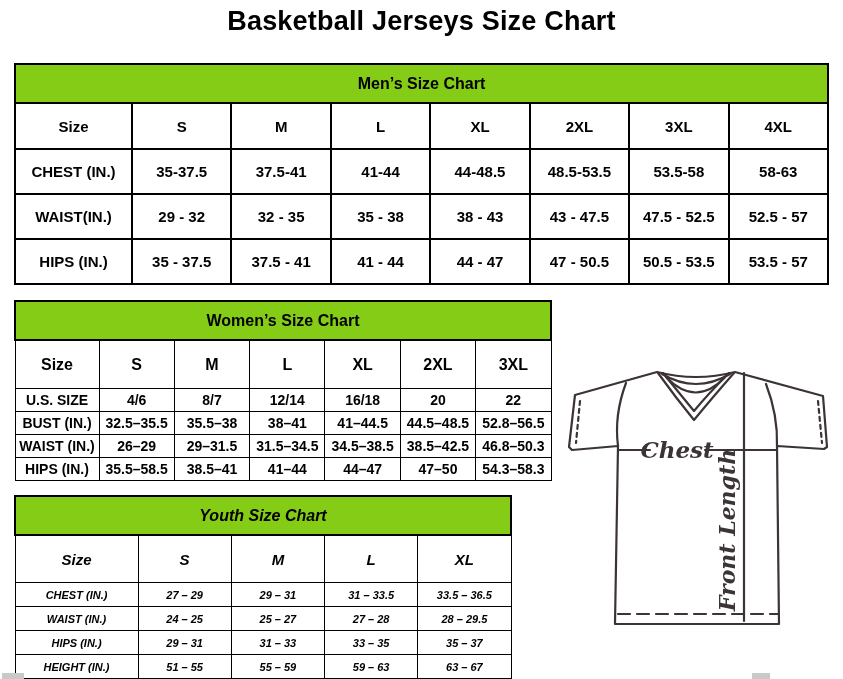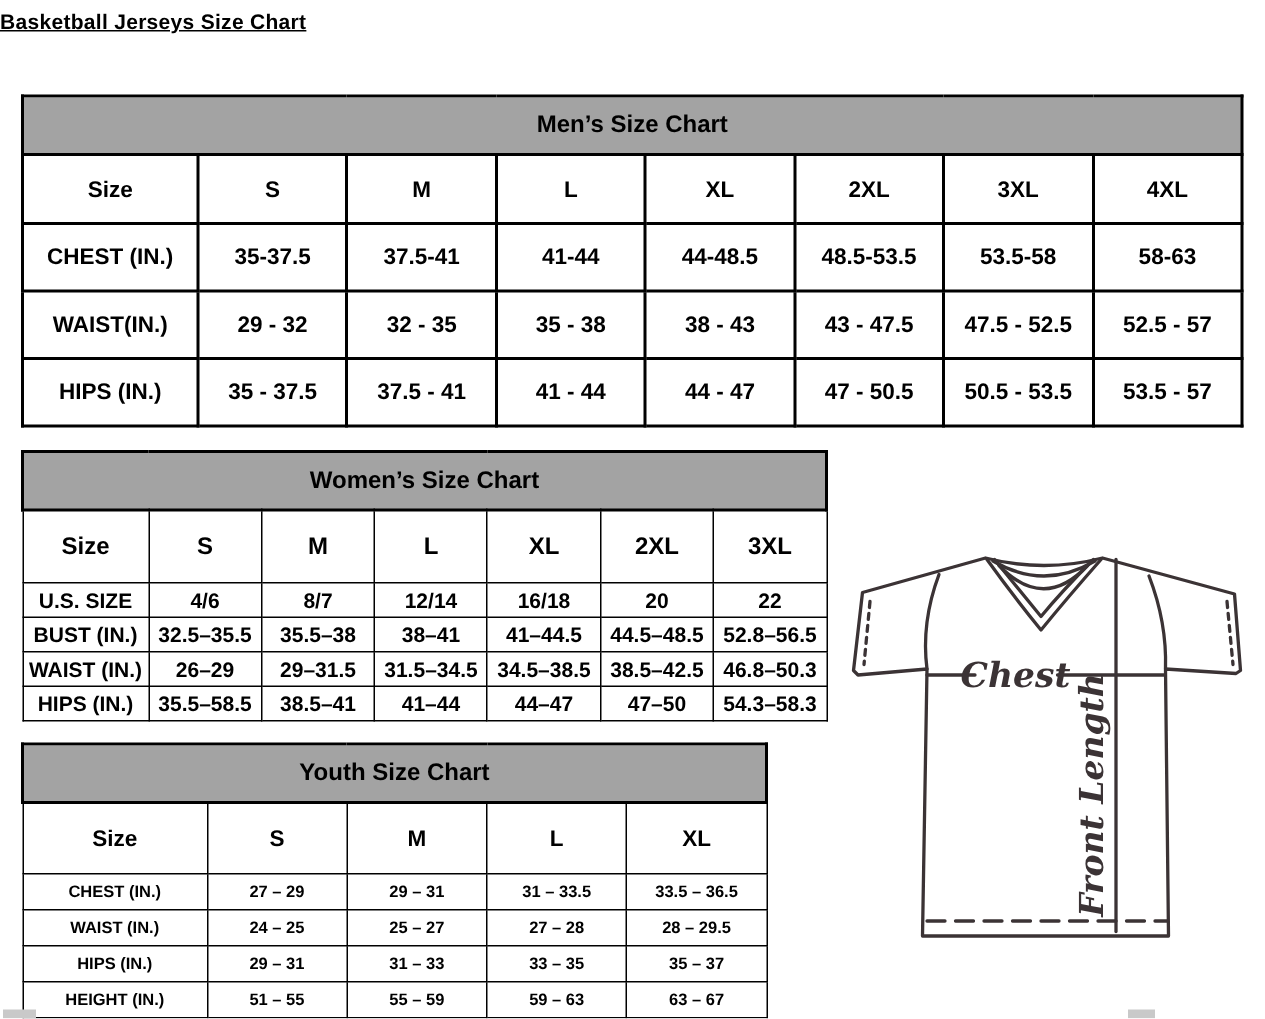--- a/index.html
+++ b/index.html
@@ -1,36 +1,36 @@
 <!DOCTYPE html>
 <html><head>
 <meta charset="utf-8">
 <style>
   html,body{margin:0;padding:0;background:#ffffff;}
   #page{position:relative;width:843px;height:679px;background:#fff;
         font-family:"Liberation Sans", sans-serif;color:#000;overflow:hidden;}
-  #main-title{position:absolute;top:6px;left:0;width:100%;text-align:left;
-        font-size:14px;font-weight:bold;letter-spacing:.2px;text-decoration:underline;}
+  #main-title{position:absolute;top:6px;left:0;width:100%;text-align:center;
+        font-size:27px;font-weight:bold;letter-spacing:.2px;}
   table{border-collapse:collapse;table-layout:fixed;position:absolute;}
   td{border:2px solid #000;text-align:center;vertical-align:middle;
      font-weight:bold;padding:0;overflow:hidden;white-space:nowrap;}
-  tr.title-row td{background:#a3a3a3;height:37px;font-size:16px;}
+  tr.title-row td{background:#84cc16;height:37px;font-size:16px;}
   
   #tbl-men{left:14px;top:63px;width:815px;}
   #tbl-men tr.header-row td{height:44px;font-size:15px;}
   #tbl-men tr.data-row td{height:43px;font-size:15px;}
   
   #tbl-women{left:14px;top:300px;width:538px;}
   #tbl-women td{border-width:1.5px;}
   #tbl-women tr.title-row td{border-width:2px;text-align:center;}
   #tbl-women tr.header-row td{height:47px;font-size:16px;}
   #tbl-women tr.data-row td{height:22px;font-size:14px;}
   
   #tbl-youth{left:14px;top:495px;width:498px;}
-  #tbl-youth td{border-width:1.5px;}
+  #tbl-youth td{border-width:1.5px;font-style:italic;}
   #tbl-youth tr.title-row td{border-width:2px;}
   #tbl-youth tr.header-row td{height:46px;font-size:15px;}
   #tbl-youth tr.data-row td{height:23px;font-size:11px;}
   
   #jersey{position:absolute;left:555px;top:356px;width:288px;height:276px;}
   .diagram-text{font-family:"DejaVu Serif", serif;font-style:italic;font-weight:bold;
         fill:#3b3335;}
   .artifact{position:absolute;background:#c9c9c9;}
   #artifact-left{left:2px;top:673px;width:22px;height:6px;}
   #artifact-right{left:752px;top:673px;width:18px;height:6px;}

